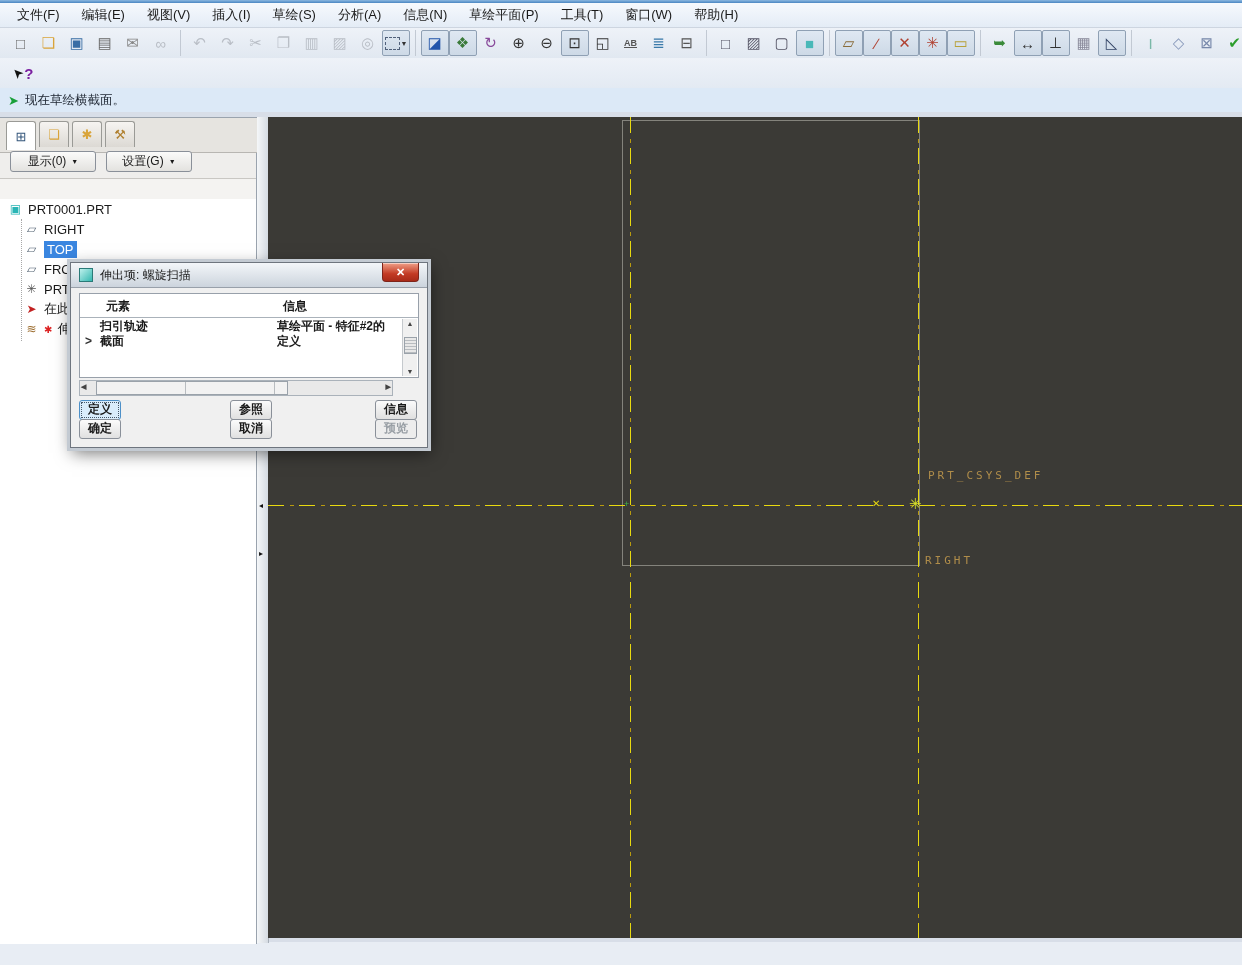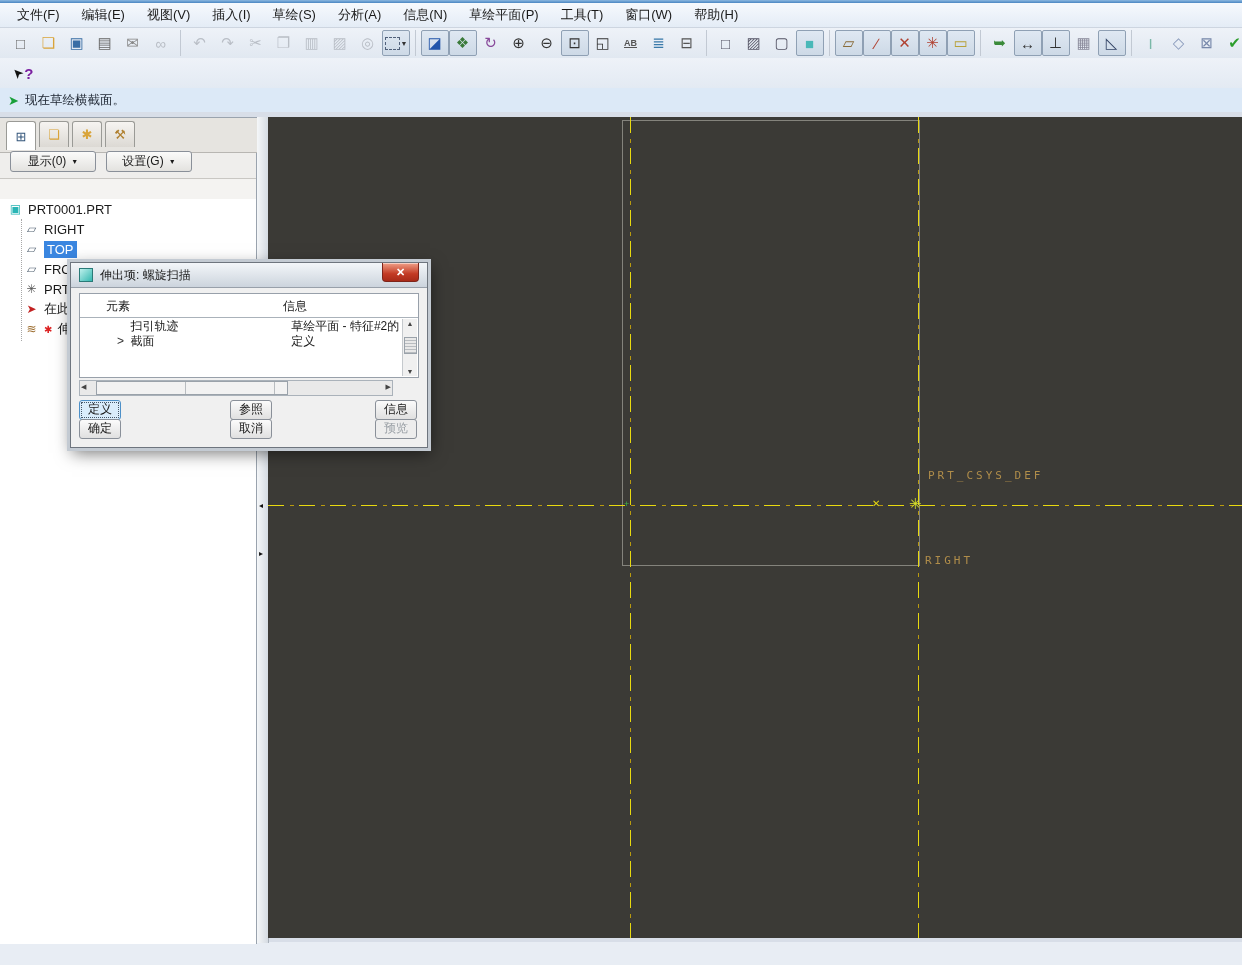--- a/index.html
+++ b/index.html
@@ -96,27 +96,27 @@
        border:1px solid #6e757e;box-shadow:0 0 0 3px #c3cad2,2px 5px 16px rgba(0,0,0,.55);z-index:50;}
   .dlg-title{position:relative;height:24px;background:linear-gradient(#f3f6f9,#ccd4dd);
        border-bottom:1px solid #98a0aa;display:flex;align-items:center;padding-left:8px;gap:7px;
        font-size:12px;}
   .dlg-icon{width:12px;height:12px;background:linear-gradient(135deg,#bdf0ec,#35b8b0);
        border:1px solid #2a7a78;}
   .dlg-close{position:absolute;right:8px;top:0;width:35px;height:18px;
        background:linear-gradient(#f0a088,#c33a24 60%,#a82a18);border:1px solid #7e241a;
        border-top:none;border-radius:0 0 4px 4px;color:#fff;font-size:11px;font-weight:bold;
        display:flex;align-items:center;justify-content:center;box-shadow:inset 0 1px 0 rgba(255,255,255,.5);}
-  .dlg-body{position:relative;height:114px;font-size:12px;}
+  .dlg-body{position:relative;height:114px;font-size:12px;font-weight:bold;}
   .dlg-table{position:absolute;left:8px;top:5px;width:338px;height:83px;background:#fff;
        border:1px solid #98a0aa;}
   .dlg-head{position:relative;height:23px;border-bottom:1px solid #aab2ba;}
   .dh-el{position:absolute;left:26px;top:4px;}
   .dh-info{position:absolute;left:203px;top:4px;}
-  .dlg-rows{position:absolute;left:0;top:25px;right:16px;padding-left:32px;}
+  .dlg-rows{position:absolute;left:0;top:25px;right:16px;}
   .drow{display:flex;height:15px;line-height:15px;}
   .dprefix{width:20px;padding-left:5px;box-sizing:border-box;color:#333;}
   .dcol-el{width:177px;}
   .dcol-info{width:122px;overflow:hidden;white-space:nowrap;}
   .vscroll{position:absolute;right:1px;top:25px;bottom:1px;width:14px;background:#f0f0f0;
        border-left:1px solid #c5c9cd;font-size:7px;color:#444;}
   .vs-up{position:absolute;top:1px;left:0;right:0;text-align:center;}
   .vs-dn{position:absolute;bottom:1px;left:0;right:0;text-align:center;}
   .vs-thumb{position:absolute;top:18px;left:1px;width:11px;height:15px;background:#e8e8e8;
        border:1px solid #9aa2aa;

